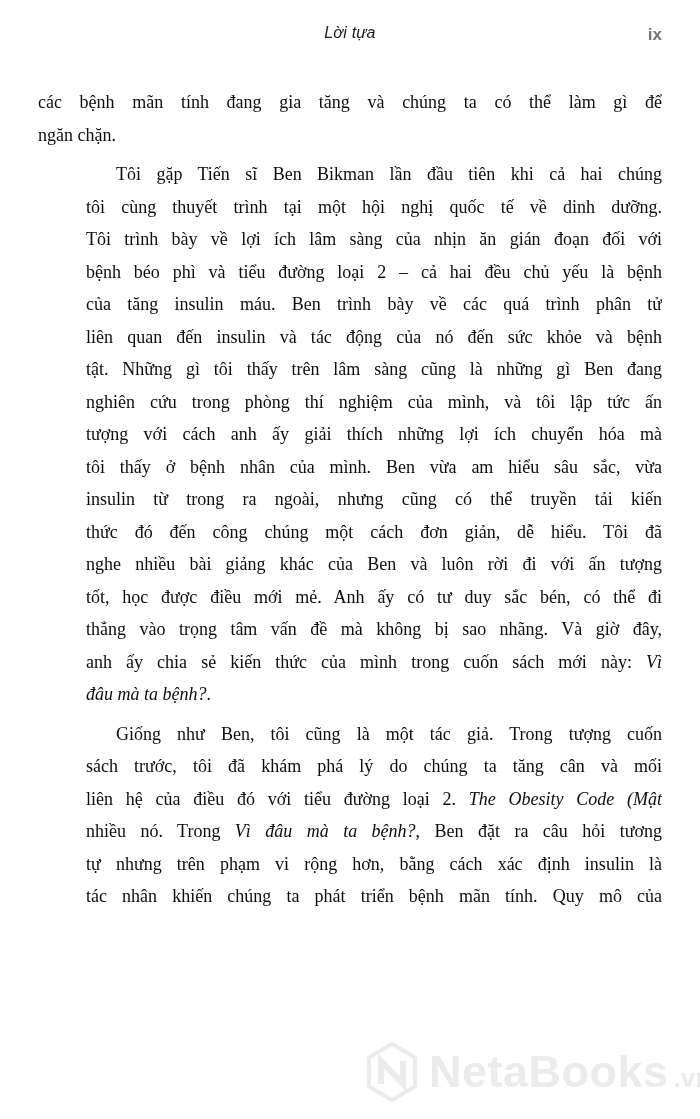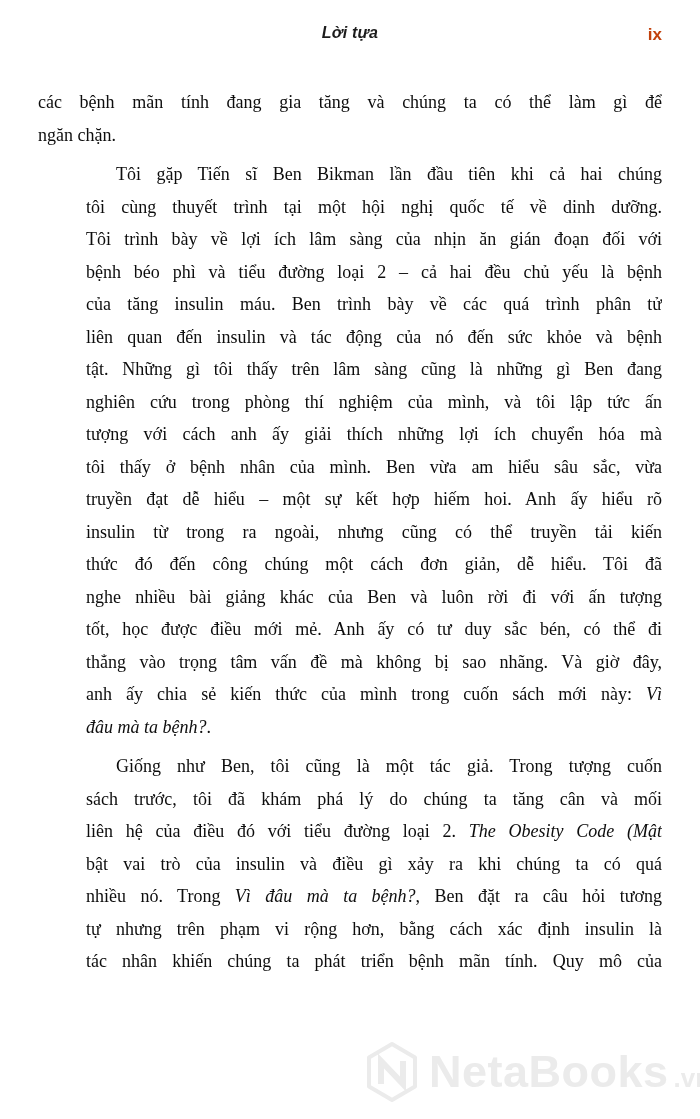--- a/index.html
+++ b/index.html
@@ -23,32 +23,32 @@
     left: 38px;
     right: 38px;
     height: 24px;
     font-family: "Liberation Sans", "DejaVu Sans", sans-serif;
   }
   .running-title {
     position: absolute;
     left: 50%;
     transform: translateX(-50%);
     font-style: italic;
-    font-weight: 700;
+    font-weight: 400;
     font-size: 16px;
     color: #1c1c1c;
     letter-spacing: 0.2px;
   }
   .page-number {
     position: absolute;
     right: 0;
     top: 1px;
     font-weight: 700;
     font-size: 17px;
-    color: #c2410c;
+    color: #737373;
   }
   
   .body-text {
     position: absolute;
     top: 86px;
     left: 38px;
     right: 38px;
   }
   .para + .para { margin-top: 7px; margin-left: 48px; }
   .line {
@@ -108,34 +108,32 @@
         <div class="line just"><span>Tôi gặp Tiến sĩ Ben Bikman lần đầu tiên khi cả hai chúng</span></div>
         <div class="line just"><span>tôi cùng thuyết trình tại một hội nghị quốc tế về dinh dưỡng.</span></div>
         <div class="line just"><span>Tôi trình bày về lợi ích lâm sàng của nhịn ăn gián đoạn đối với</span></div>
         <div class="line just"><span>bệnh béo phì và tiểu đường loại 2 – cả hai đều chủ yếu là bệnh</span></div>
         <div class="line just"><span>của tăng insulin máu. Ben trình bày về các quá trình phân tử</span></div>
         <div class="line just"><span>liên quan đến insulin và tác động của nó đến sức khỏe và bệnh</span></div>
         <div class="line just"><span>tật. Những gì tôi thấy trên lâm sàng cũng là những gì Ben đang</span></div>
         <div class="line just"><span>nghiên cứu trong phòng thí nghiệm của mình, và tôi lập tức ấn</span></div>
         <div class="line just"><span>tượng với cách anh ấy giải thích những lợi ích chuyển hóa mà</span></div>
         <div class="line just"><span>tôi thấy ở bệnh nhân của mình. Ben vừa am hiểu sâu sắc, vừa</span></div>
-        <div class="line just"><span>truyền đạt dễ hiểu – một sự kết hợp hiếm hoi. Anh ấy hiểu rõ</span></div>
         <div class="line just"><span>insulin từ trong ra ngoài, nhưng cũng có thể truyền tải kiến</span></div>
         <div class="line just"><span>thức đó đến công chúng một cách đơn giản, dễ hiểu. Tôi đã</span></div>
         <div class="line just"><span>nghe nhiều bài giảng khác của Ben và luôn rời đi với ấn tượng</span></div>
         <div class="line just"><span>tốt, học được điều mới mẻ. Anh ấy có tư duy sắc bén, có thể đi</span></div>
         <div class="line just"><span>thẳng vào trọng tâm vấn đề mà không bị sao nhãng. Và giờ đây,</span></div>
         <div class="line just"><span>anh ấy chia sẻ kiến thức của mình trong cuốn sách mới này: </span><span class="it">Vì</span></div>
         <div class="line"><span class="it">đâu mà ta bệnh?</span><span>.</span></div>
       </div>
       <div class="para indent">
         <div class="line just"><span>Giống như Ben, tôi cũng là một tác giả. Trong tượng cuốn</span></div>
         <div class="line just"><span>sách trước, tôi đã khám phá lý do chúng ta tăng cân và mối</span></div>
         <div class="line just"><span>liên hệ của điều đó với tiểu đường loại 2. </span><span class="it">The Obesity Code (Mật</span></div>
-        <div class="line just"><span>bật vai trò của insulin và điều gì xảy ra khi chúng ta có quá</span></div>
         <div class="line just"><span>nhiều nó. Trong </span><span class="it">Vì đâu mà ta bệnh?</span><span>, Ben đặt ra câu hỏi tương</span></div>
         <div class="line just"><span>tự nhưng trên phạm vi rộng hơn, bằng cách xác định insulin là</span></div>
         <div class="line just"><span>tác nhân khiến chúng ta phát triển bệnh mãn tính. Quy mô của</span></div>
       </div>
     </div>
 
   <div class="watermark">
     <svg class="wm-logo" width="52" height="62" viewBox="0 0 52 62" fill="none">
       <path d="M26 3 L49 16.5 V45.5 L26 59 L3 45.5 V16.5 Z" stroke="currentColor" stroke-width="4" stroke-linejoin="round"></path>
       <path d="M15 43 V20 L37 43 V20" stroke="currentColor" stroke-width="6" stroke-linejoin="miter"></path>

